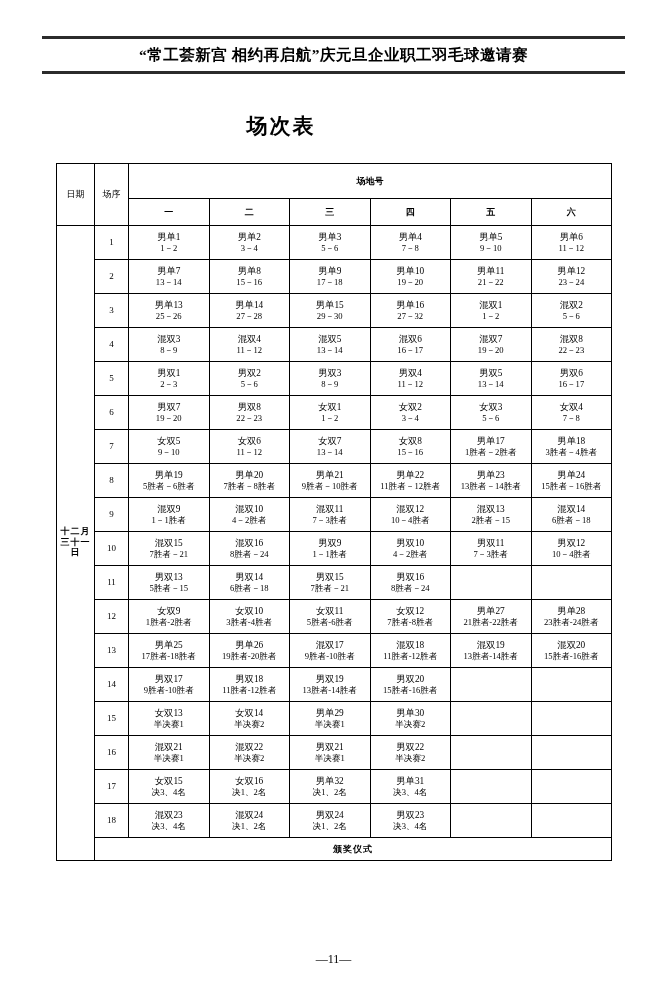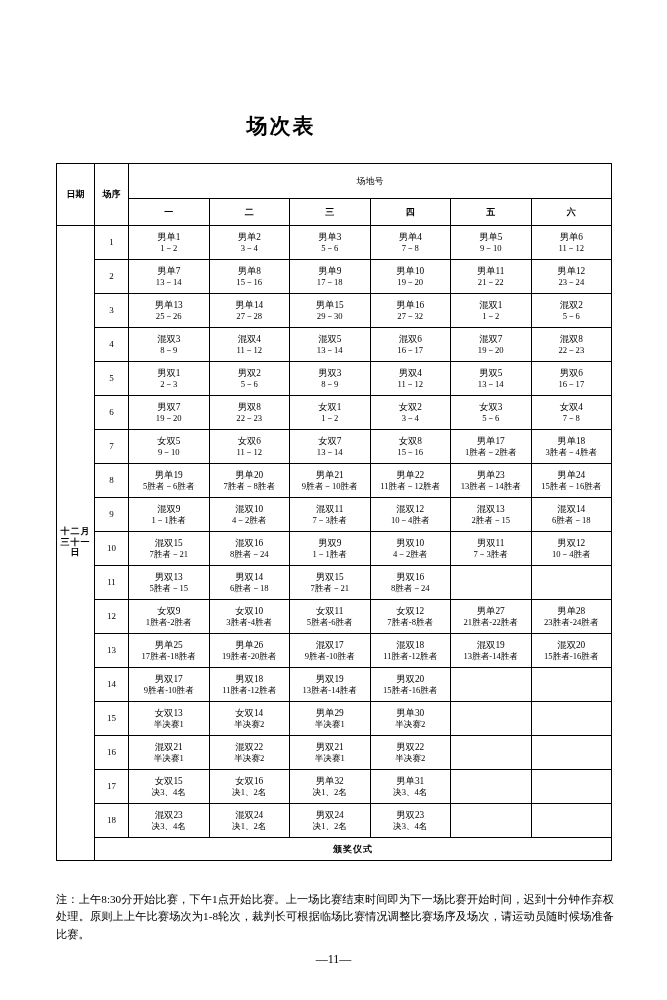--- a/index.html
+++ b/index.html
@@ -68,26 +68,26 @@
     font-size: 9px;
     line-height: 1.22;
     padding: 0;
   }
   .col-date { width: 38px; }
   .col-order { width: 34px; }
   .col-court { width: 80.5px; }
 
   th.hdr {
     font-size: 11.5px;
-    font-weight: normal;
+    font-weight: bold;
     height: 34px;
   }
   th.hdr-small {
     font-size: 11.5px;
-    font-weight: bold;
+    font-weight: normal;
   }
   th.court-num {
     font-size: 12.5px;
     font-weight: bold;
     height: 26px;
   }
   td.order-cell {
     font-size: 11px;
     font-weight: normal;
   }
@@ -131,20 +131,23 @@
     width: 667px;
     text-align: center;
     font-size: 12px;
   }
 </style>
 </head>
 <body>
 
 <div class="page">
 
+  <div class="banner">
+    <div class="banner-text">“常工荟新宫 相约再启航”庆元旦企业职工羽毛球邀请赛</div>
+  </div>
 
   <div class="doc-title">场次表</div>
 
   <table class="sched">
     <colgroup>
       <col class="col-date">
       <col class="col-order">
       <col class="col-court">
       <col class="col-court">
       <col class="col-court">
@@ -654,19 +657,16 @@
             <span class="m-line1"></span>
             <span class="m-line2"></span>
           </td>
         </tr>
         <tr>
           <td class="ceremony" colspan="7">颁奖仪式</td>
         </tr>
       </tbody>
   </table>
 
-  <div class="notes">
-    <p>注：上午8:30分开始比赛，下午1点开始比赛。上一场比赛结束时间即为下一场比赛开始时间，迟到十分钟作弃权处理。原则上上午比赛场次为1-8轮次，裁判长可根据临场比赛情况调整比赛场序及场次，请运动员随时候场准备比赛。</p>
-  </div>
 
   <div class="page-no">—11—</div>
 
 </div>
 
 </body></html>

